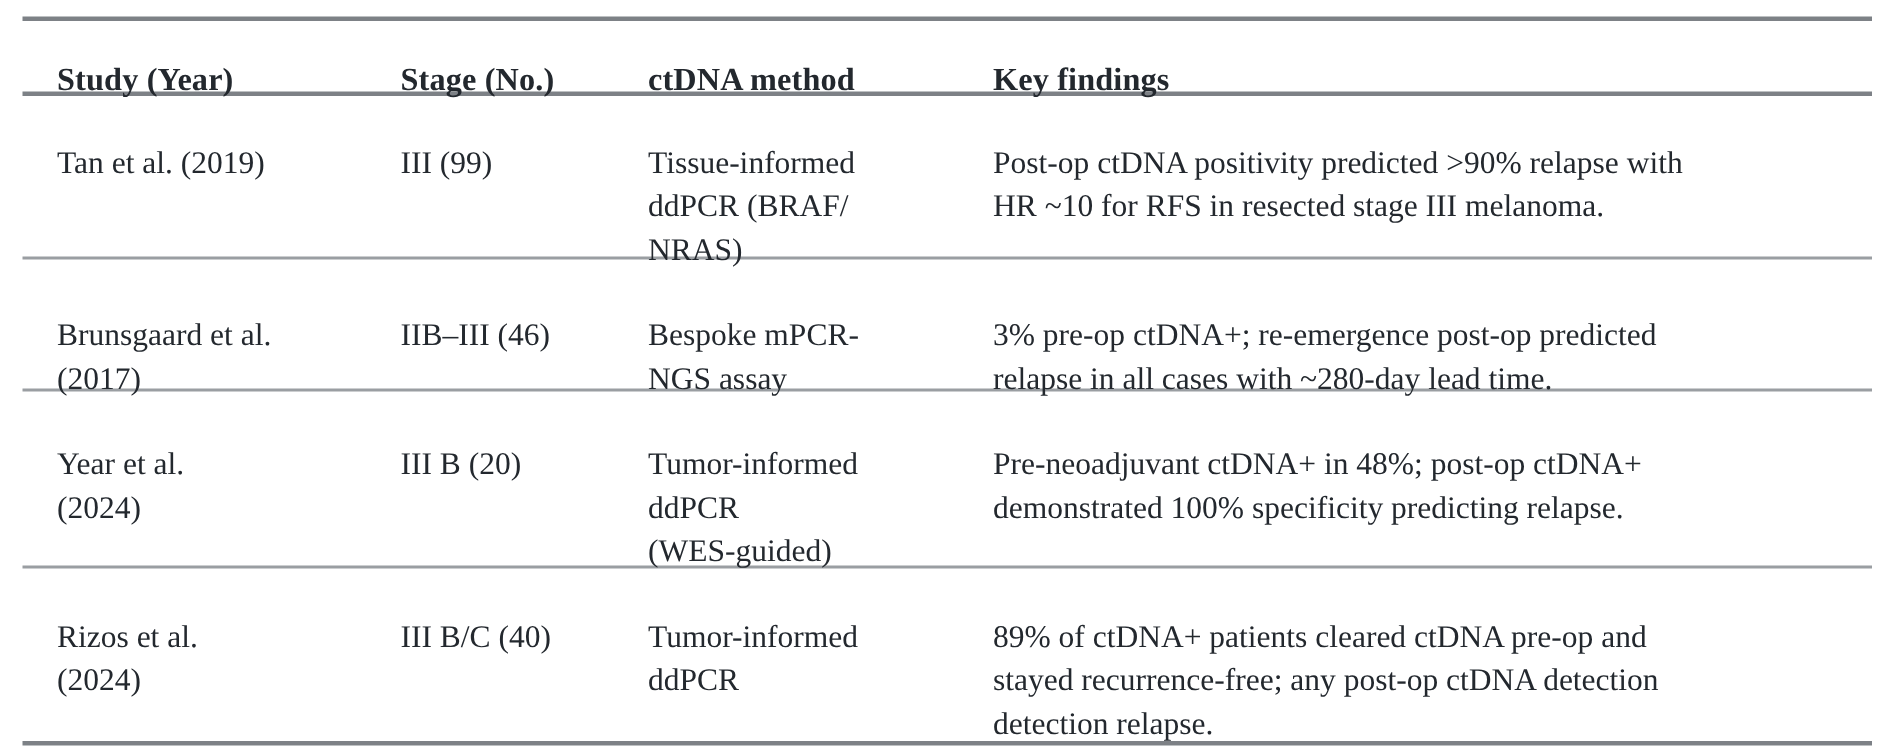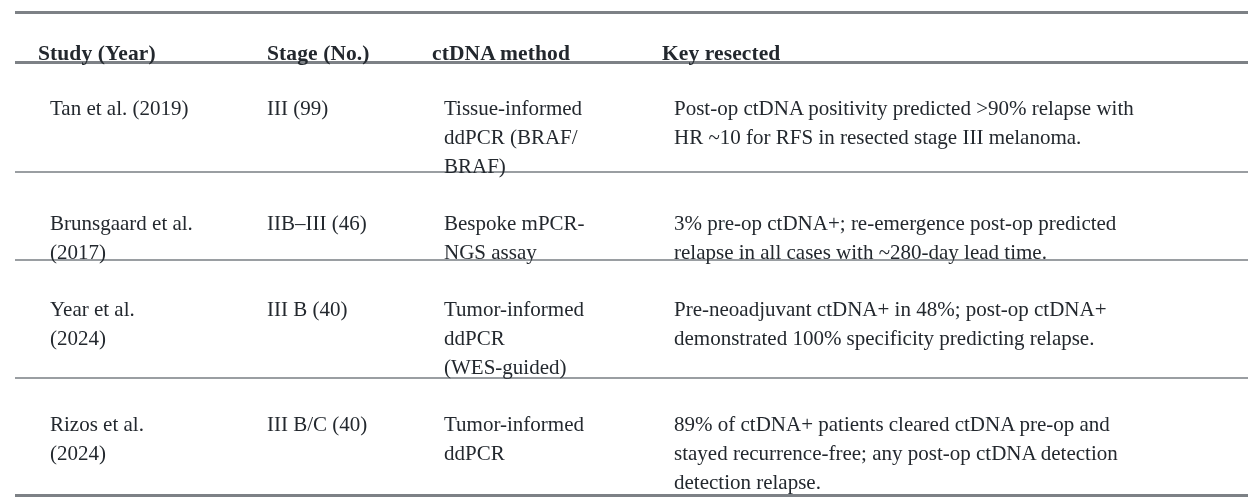--- a/index.html
+++ b/index.html
@@ -87,21 +87,21 @@
     position: absolute;
     left: 15px;
     width: 1233px;
     height: 2px;
     background: #9a9ea2;
   }
   .rule-r1 { top: 171px; }
   .rule-r2 { top: 259px; }
   .rule-r3 { top: 377px; }
 
-  .cell-line { display: block; margin-left: 12px; }
+  .cell-line { display: block; }
 </style>
 </head>
 <body>
 
 <div class="rule-top"></div>
 <div class="rule-head"></div>
 <div class="rule-row rule-r1"></div>
 <div class="rule-row rule-r2"></div>
 <div class="rule-row rule-r3"></div>
 <div class="rule-bottom"></div>
@@ -112,34 +112,34 @@
       <col class="c1">
         <col class="c2">
         <col class="c3">
         <col class="c4">
     </colgroup>
     <thead>
       <tr>
         <th class="pad-left">Study (Year)</th>
         <th>Stage (No.)</th>
         <th>ctDNA method</th>
-        <th>Key resected</th>
+        <th>Key findings</th>
       </tr>
     </thead>
     <tbody>
 
       <tr>
         <td class="pad-left">
           <span class="cell-line">Tan et al. (2019)</span>
         </td>
         <td>III (99)</td>
         <td>
           <span class="cell-line">Tissue-informed</span>
           <span class="cell-line">ddPCR (BRAF/</span>
-          <span class="cell-line">BRAF)</span>
+          <span class="cell-line">NRAS)</span>
         </td>
         <td>
           <span class="cell-line">Post-op ctDNA positivity predicted &gt;90% relapse with</span>
           <span class="cell-line">HR ~10 for RFS in resected stage III melanoma.</span>
         </td>
       </tr>
 
       <tr>
         <td class="pad-left">
           <span class="cell-line">Brunsgaard et al.</span>
@@ -154,21 +154,21 @@
           <span class="cell-line">3% pre-op ctDNA+; re-emergence post-op predicted</span>
           <span class="cell-line">relapse in all cases with ~280-day lead time.</span>
         </td>
       </tr>
 
       <tr>
         <td class="pad-left">
           <span class="cell-line">Year et al.</span>
           <span class="cell-line">(2024)</span>
         </td>
-        <td>III B (40)</td>
+        <td>III B (20)</td>
         <td>
           <span class="cell-line">Tumor-informed</span>
           <span class="cell-line">ddPCR</span>
           <span class="cell-line">(WES-guided)</span>
         </td>
         <td>
           <span class="cell-line">Pre-neoadjuvant ctDNA+ in 48%; post-op ctDNA+</span>
           <span class="cell-line">demonstrated 100% specificity predicting relapse.</span>
         </td>
       </tr>

